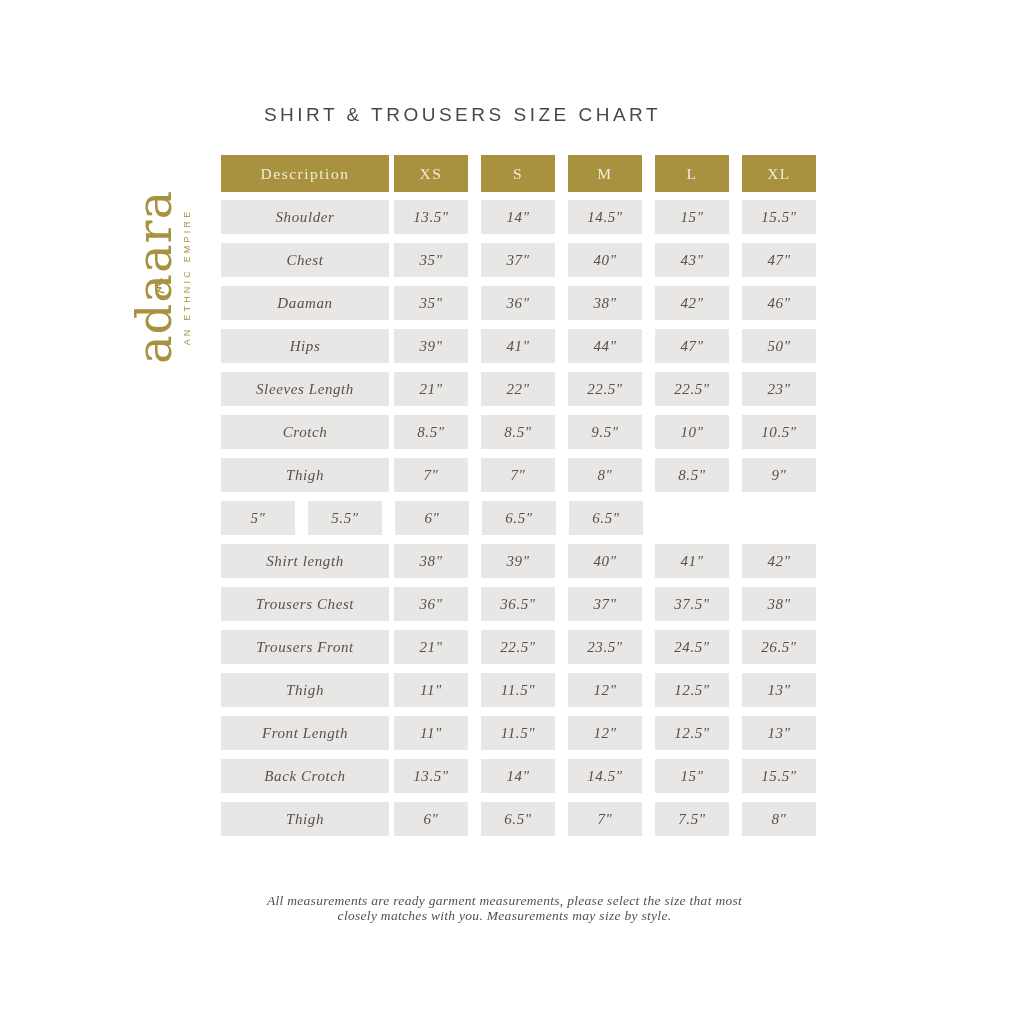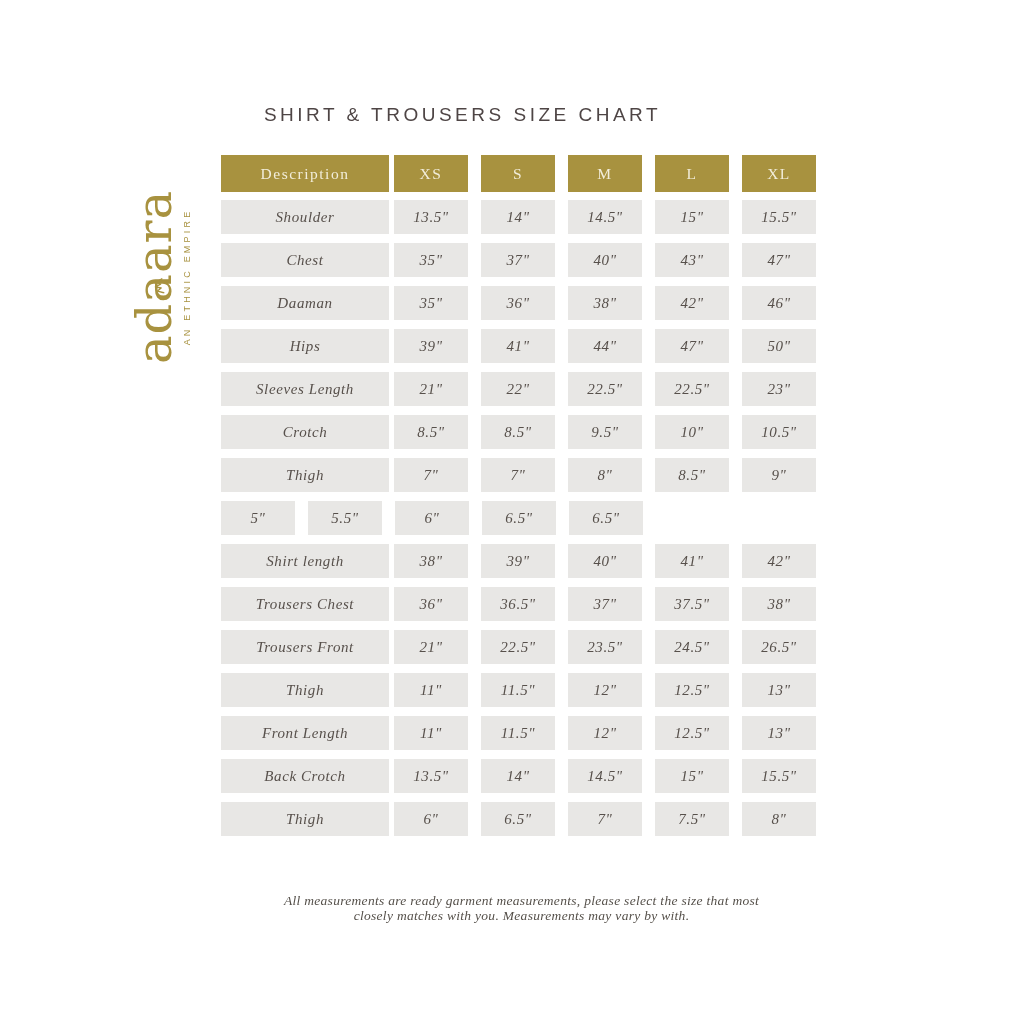--- a/index.html
+++ b/index.html
@@ -85,21 +85,21 @@
     height:34px;
     background:var(--cell-bg,#e8e7e5);
     color:var(--cell-text,#57504b);
     font-style:italic;
     font-size:15px;
     letter-spacing:0.6px;
   }
   
   .footer{
     position:absolute;
-    left:224px;top:893px;
+    left:207px;top:893px;
     width:595px;
     text-align:center;
     font-style:italic;
     font-size:13.5px;
     line-height:15px;
     letter-spacing:0.3px;
     color:var(--footer-text,#55504a);
   }
 </style>
 </head>
@@ -243,16 +243,16 @@
           <div class="cell size">6.5"</div>
           <div class="cell size">7"</div>
           <div class="cell size">7.5"</div>
           <div class="cell size">8"</div>
         </div>
       </div>
   </div>
 
   <div class="footer">
     <div>All measurements are ready garment measurements, please select the size that most</div>
-    <div>closely matches with you. Measurements may vary by with.</div>
+    <div>closely matches with you. Measurements may size by style.</div>
   </div>
 
 </div>
 
 </body></html>

